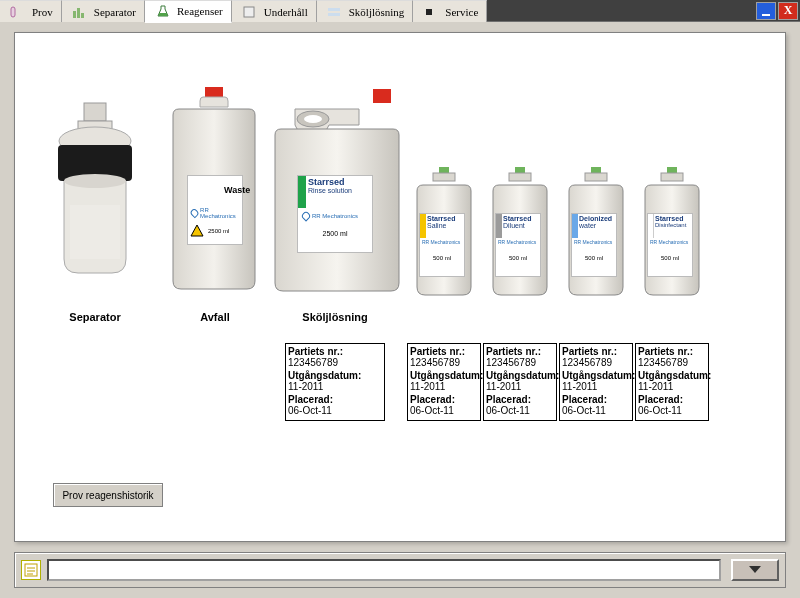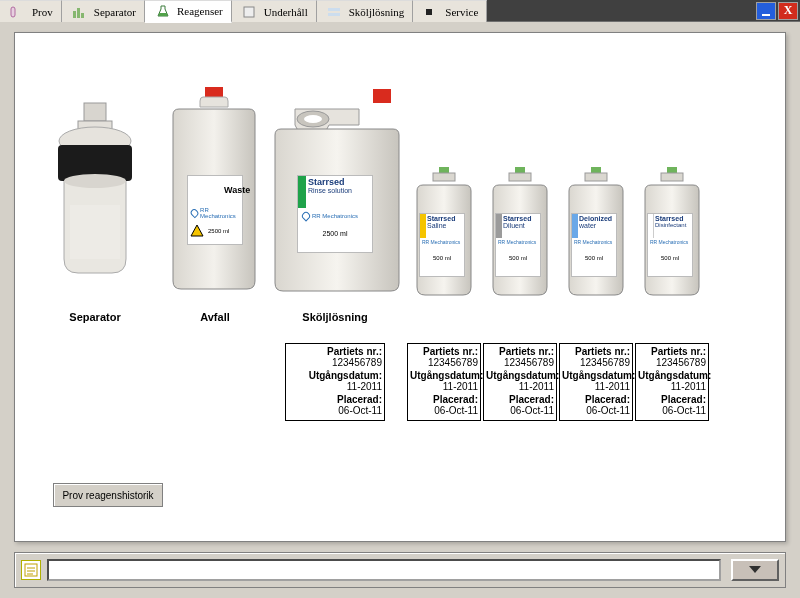--- a/index.html
+++ b/index.html
@@ -107,21 +107,21 @@
     position: absolute;
     top: 310px; left: 10px; right: 10px;
     display: flex;
   }
   .info-spacer-sep   { width: 140px; }
   .info-spacer-waste { width: 100px; }
   .info-card {
     border: 1px solid #000;
     background: #fff;
     font-size: 10px;
-    text-align: right;
+    text-align: left;
     padding: 2px 2px;
   }
   .info-card.big { width: 100px; margin-left: 20px; }
   .info-card.sm  { width: 74px; margin-left: 2px; }
   .info-card .lbl { font-weight: bold; }
   .info-card .val { margin-bottom: 2px; }
 
   
   .hist-btn {
     position: absolute;

